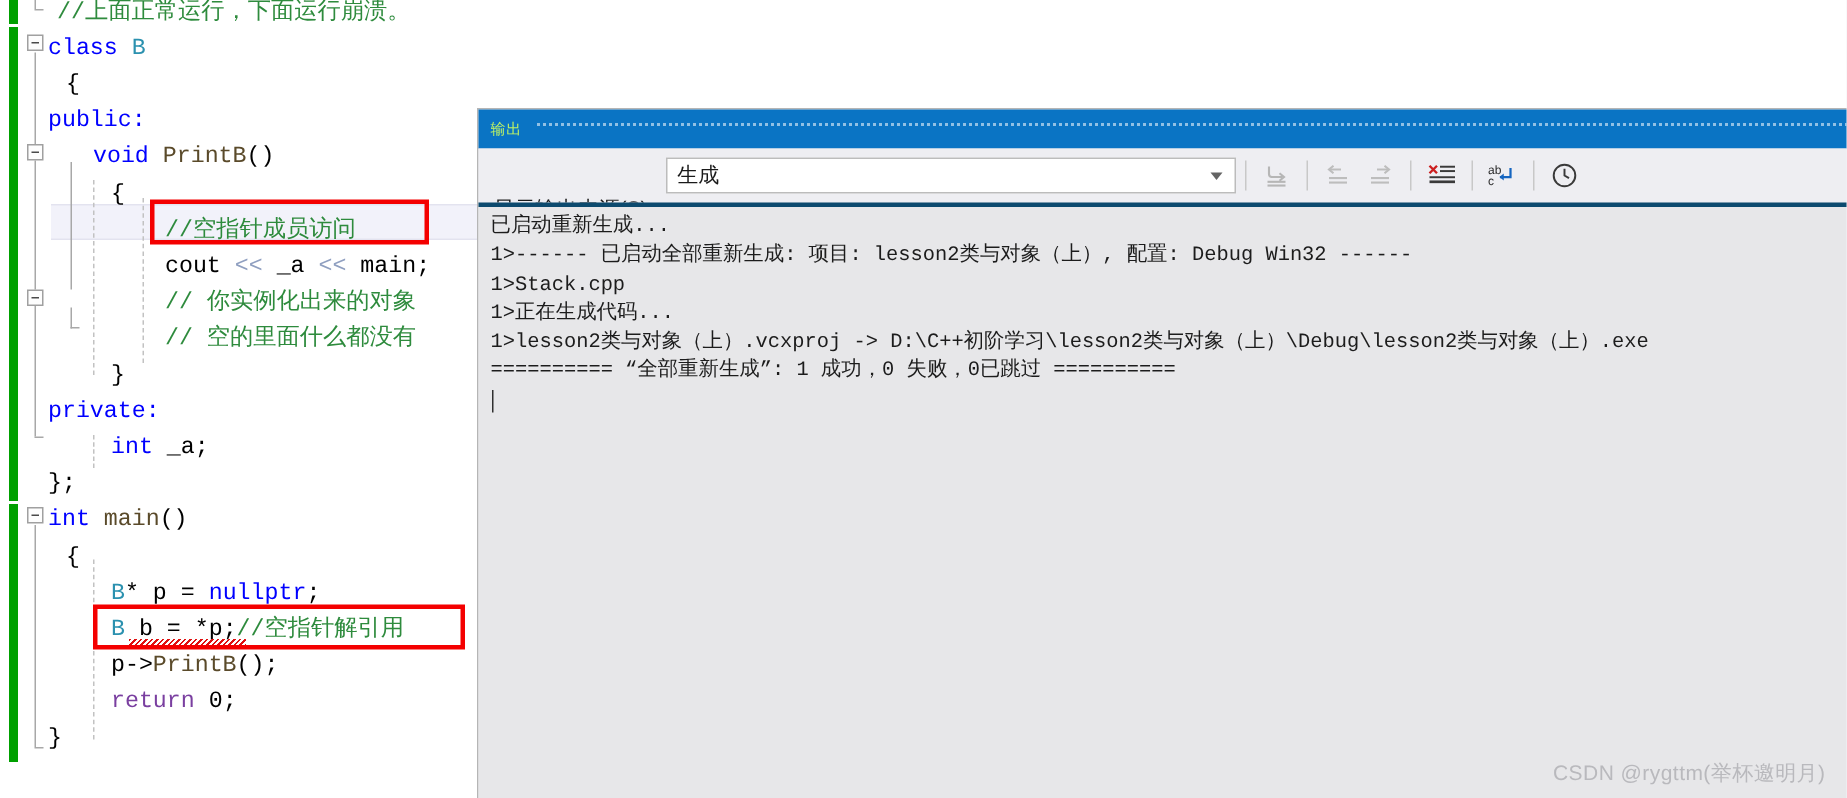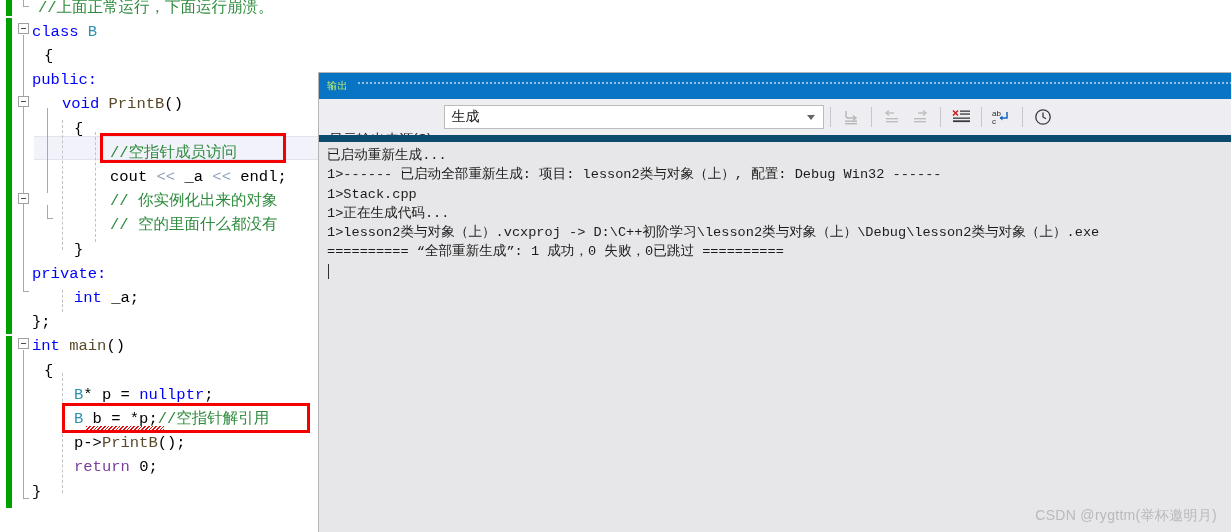--- a/index.html
+++ b/index.html
@@ -194,21 +194,21 @@
     justify-content: center;
     position: relative;
   }
   #output-body {
     position: absolute;
     left: 0;
     top: 62px;
     right: 0;
     bottom: 0;
     background: #e7e7e9;
-    border-top: 7px solid #0c4a6e;
+    border-top: 3px solid #0c4a6e;
     overflow: hidden;
     padding: 4px 0 0 8px;
     box-sizing: border-box;
   }
   .out-line {
     font-family: "Liberation Mono", "DejaVu Sans Mono", monospace;
     font-size: 13.6px;
     line-height: 19.3px;
     color: #1c1c1c;
     white-space: pre;
@@ -267,21 +267,21 @@
   <div class="indent-guide" style="left:62px;top:373px;height:120px;"></div>
 
   <div id="code-lines">
       <div class="ctext" style="top: -4.5px; left: 38px;"><span class="tk-cmt">//上面正常运行，下面运行崩溃。</span></div>
       <div class="ctext" style="top: 19.7px; left: 32px;"><span class="tk-kw">class </span><span class="tk-type">B</span></div>
       <div class="ctext" style="top: 43.9px; left: 44px;"><span class="tk-plain">{</span></div>
       <div class="ctext" style="top: 68.1px; left: 32px;"><span class="tk-kw">public:</span></div>
       <div class="ctext" style="top: 92.3px; left: 62px;"><span class="tk-kw">void </span><span class="tk-fn">PrintB</span><span class="tk-plain">()</span></div>
       <div class="ctext" style="top: 116.5px; left: 74px;"><span class="tk-plain">{</span></div>
       <div class="ctext" style="top: 140.7px; left: 110px;"><span class="tk-cmt">//空指针成员访问</span></div>
-      <div class="ctext" style="top: 164.9px; left: 110px;"><span class="tk-plain">cout </span><span class="tk-op">&lt;&lt; </span><span class="tk-plain">_a </span><span class="tk-op">&lt;&lt; </span><span class="tk-plain">endl;</span></div>
+      <div class="ctext" style="top: 164.9px; left: 110px;"><span class="tk-plain">cout </span><span class="tk-op">&lt;&lt; </span><span class="tk-plain">_a </span><span class="tk-op">&lt;&lt; </span><span class="tk-plain">main;</span></div>
       <div class="ctext" style="top: 189.1px; left: 110px;"><span class="tk-cmt">// 你实例化出来的对象</span></div>
       <div class="ctext" style="top: 213.3px; left: 110px;"><span class="tk-cmt">// 空的里面什么都没有</span></div>
       <div class="ctext" style="top: 237.5px; left: 74px;"><span class="tk-plain">}</span></div>
       <div class="ctext" style="top: 261.7px; left: 32px;"><span class="tk-kw">private:</span></div>
       <div class="ctext" style="top: 285.9px; left: 74px;"><span class="tk-kw">int </span><span class="tk-plain">_a;</span></div>
       <div class="ctext" style="top: 310.1px; left: 32px;"><span class="tk-plain">};</span></div>
       <div class="ctext" style="top: 334.3px; left: 32px;"><span class="tk-kw">int </span><span class="tk-fn">main</span><span class="tk-plain">()</span></div>
       <div class="ctext" style="top: 358.5px; left: 44px;"><span class="tk-plain">{</span></div>
       <div class="ctext" style="top: 382.7px; left: 74px;"><span class="tk-type">B</span><span class="tk-plain">* p = </span><span class="tk-kw">nullptr</span><span class="tk-plain">;</span></div>
       <div class="ctext" style="top: 406.9px; left: 74px;"><span class="tk-type">B</span><span class="tk-plain"> b = *p;</span><span class="tk-cmt">//空指针解引用</span></div>

